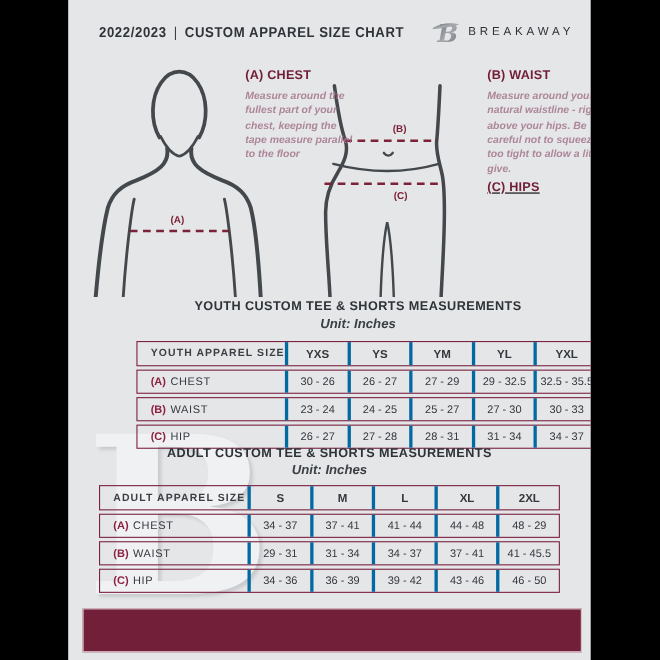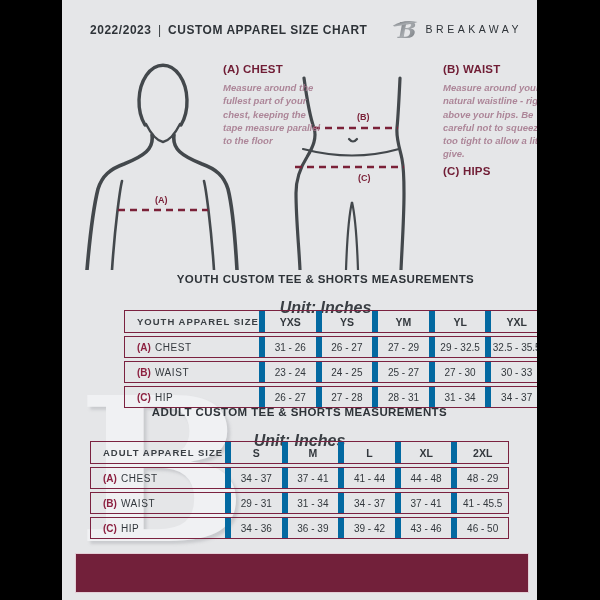--- a/index.html
+++ b/index.html
@@ -15,35 +15,35 @@
   .brand-name{font-weight:normal;font-size:10.5px;letter-spacing:3.5px;color:#2e3338;}
 
   
   .figures{position:absolute;left:0;top:55px;width:475px;height:215px;z-index:1;}
   .figures svg{position:absolute;left:0;top:0;}
   .instr{position:absolute;margin-left:26px;}
   .instr h3{margin:0 0 6px 0;font-size:11.5px;font-weight:bold;color:#701d35;letter-spacing:.2px;}
   .instr p{margin:0;font-size:9.5px;line-height:1.4;font-style:italic;color:#a3758b;font-weight:bold;opacity:.85;}
   .instr-a{left:135px;top:8px;width:104px;}
   .instr-b{left:355px;top:8px;width:114px;}
-  .instr-c{left:355px;top:110px;width:114px;}
+  .instr-c{left:355px;top:110px;width:114px;text-decoration:underline;}
 
   
   .tbl-title{position:absolute;left:0;width:475px;text-align:center;z-index:2;}
   .tbl-title .t{font-size:11.5px;font-weight:bold;color:#2e3338;letter-spacing:.4px;}
-  .tbl-title .u{font-size:16px;font-style:italic;font-weight:bold;color:#3a3f44;margin-top:14px;}
+  .tbl-title .u{font-size:12px;font-style:italic;font-weight:bold;color:#3a3f44;margin-top:2px;}
   .youth-title{top:273px;padding-left:26px;}
   .adult-title{top:406px;}
 
   .sizetable{position:absolute;left:28px;width:419px;z-index:2;}
   .youth-table{top:310px;padding-left:34px;}
   .adult-table{top:441px;}
   .sizerow{display:grid;grid-template-columns:134px repeat(5,1fr);border:1px solid #7b2240;margin-bottom:3px;height:20px;background:transparent;}
   .sizerow.head-row{height:21px;}
-  .cell{display:flex;align-items:center;justify-content:center;font-size:10px;color:#33383d;border-left:6px solid #0369a1;overflow:hidden;}
+  .cell{display:flex;align-items:center;justify-content:center;font-size:10px;color:#33383d;border-left:3px solid #0369a1;overflow:hidden;}
   .cell:first-child{border-left:none;justify-content:flex-start;padding-left:12px;}
   .head-row .cell:first-child{font-size:9.5px;letter-spacing:1px;color:#3a3f44;}
   .head-row .cell{font-weight:bold;font-size:10.5px;}
   .pfx{color:#8c2040;font-weight:bold;margin-right:4px;}
   .rowlabel{letter-spacing:.6px;}
 
   
   .watermark{position:absolute;left:16px;top:386px;z-index:0;font-family:"DejaVu Serif",serif;font-weight:bold;font-size:200px;line-height:170px;color:#f0f1f3;text-shadow:3px 3px 3px rgba(150,153,158,.35);}
   .bottom-bar{position:absolute;left:13px;top:553px;width:452px;height:38px;background:#72203a;border:1px solid #e3ced6;z-index:3;}
 </style>
@@ -129,21 +129,21 @@
         <div class="cell">YS</div>
         <div class="cell">YM</div>
         <div class="cell">YL</div>
         <div class="cell">YXL</div>
       </div>
       <div class="sizerow">
         <div class="cell">
             <span class="pfx">(A)</span>
             <span class="rowlabel">CHEST</span>
           </div>
-        <div class="cell">31 - 26</div>
+        <div class="cell">30 - 26</div>
         <div class="cell">26 - 27</div>
         <div class="cell">27 - 29</div>
         <div class="cell">29 - 32.5</div>
         <div class="cell">32.5 - 35.5</div>
       </div>
       <div class="sizerow">
         <div class="cell">
             <span class="pfx">(B)</span>
             <span class="rowlabel">WAIST</span>
           </div>

